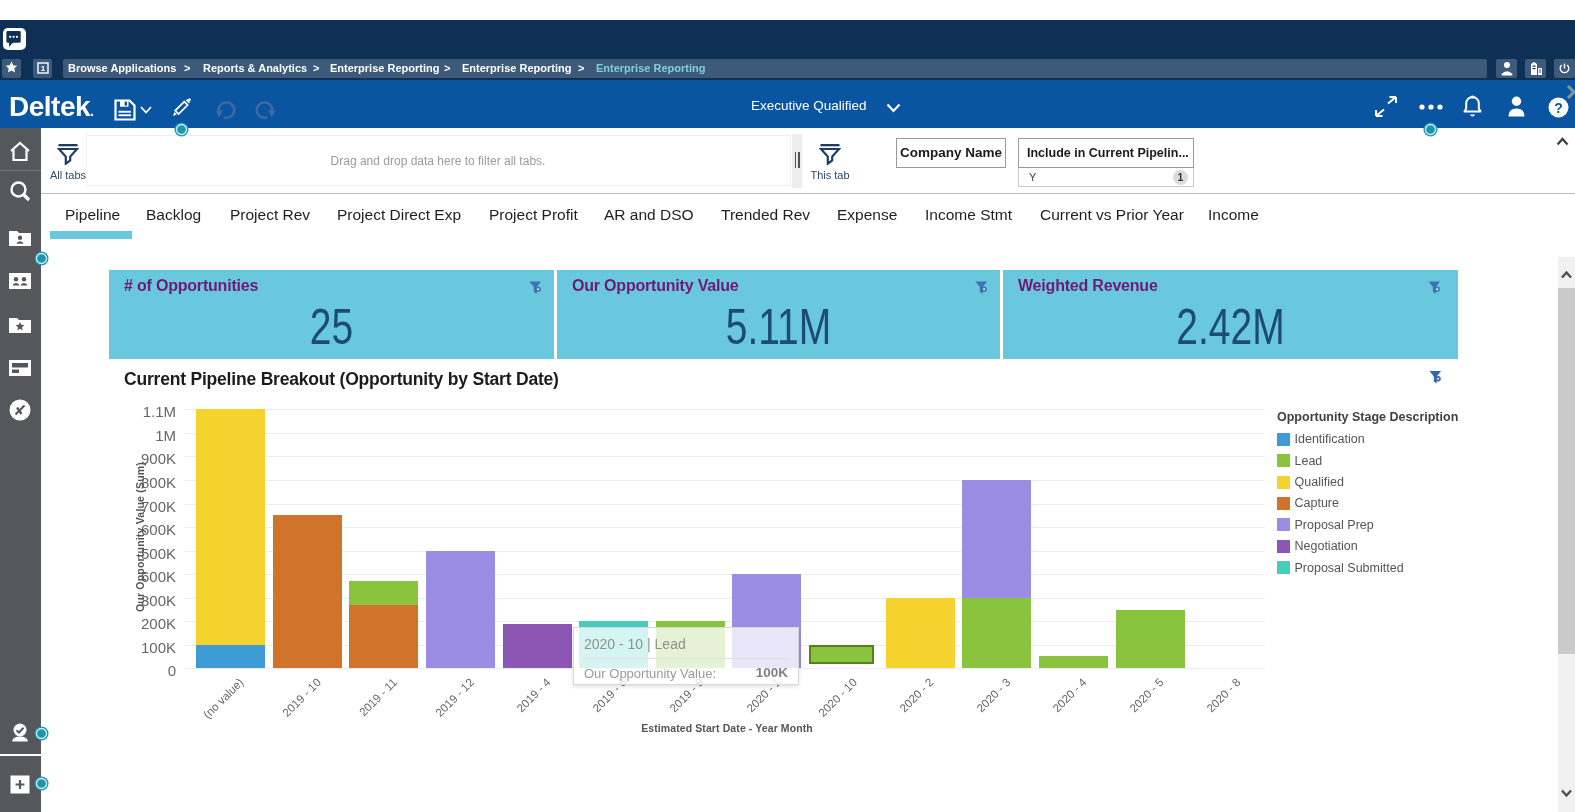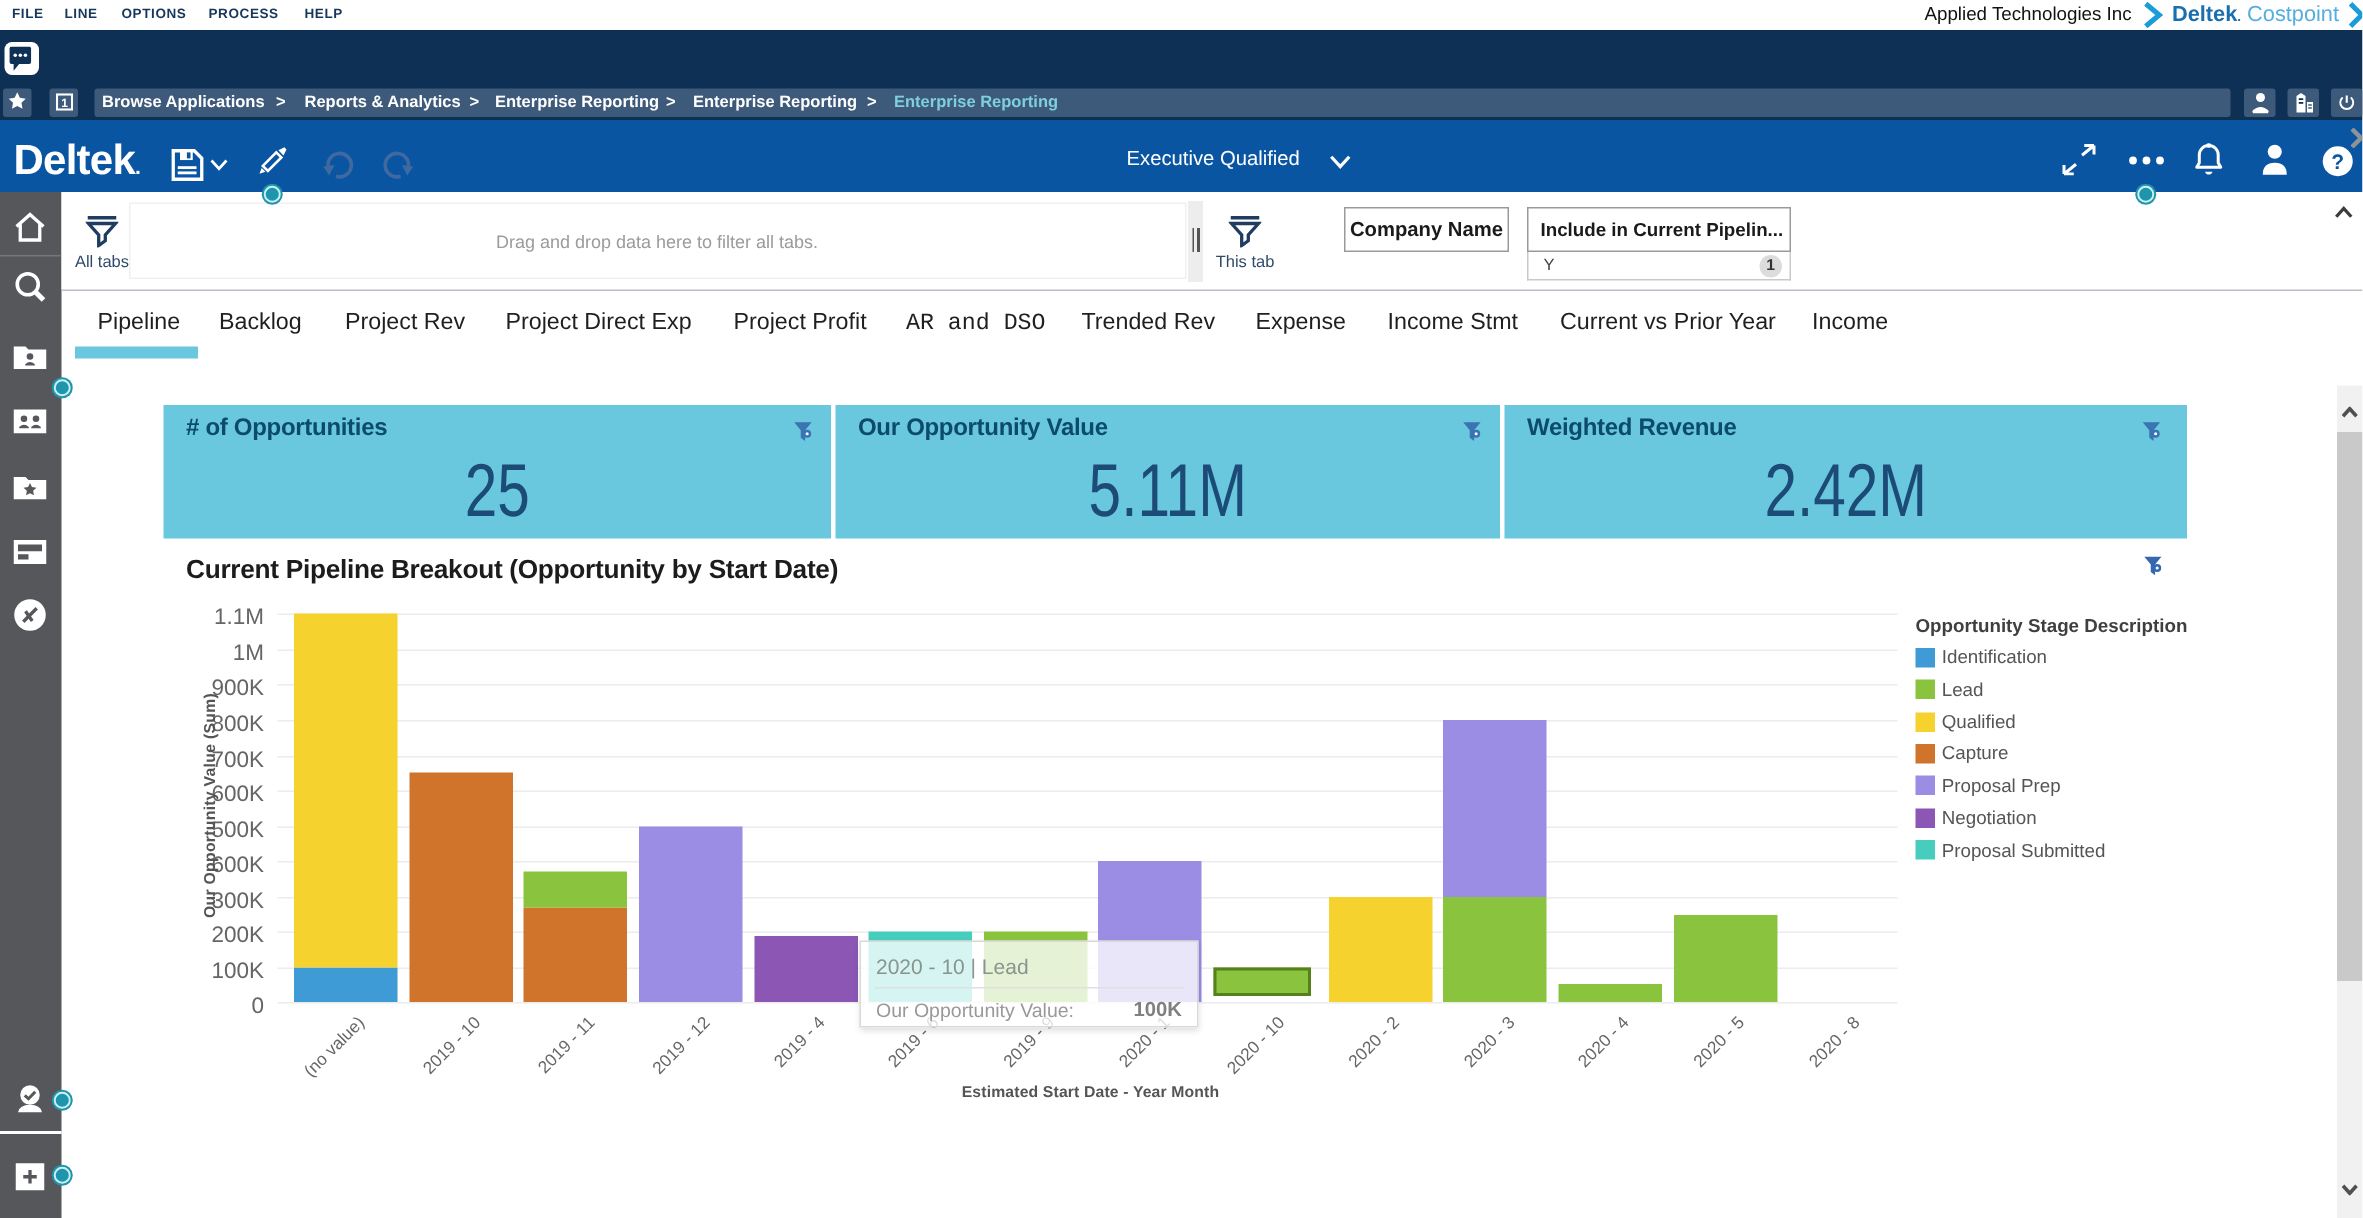--- a/index.html
+++ b/index.html
@@ -3,49 +3,34 @@
 <style>
 *{margin:0;padding:0;box-sizing:border-box;}
 html,body{width:1575px;height:812px;overflow:hidden;font-family:"Liberation Sans",sans-serif;background:#fff;}
 .page{position:absolute;left:0;top:0;width:1575px;height:812px;overflow:hidden;}
 .abs{position:absolute;}
 .menuitem{position:absolute;top:4px;font-size:9px;font-weight:bold;color:#16365c;letter-spacing:.4px;}
 .crumb{position:absolute;top:5.5px;font-size:11px;font-weight:bold;color:#fff;white-space:nowrap;}
 .chip{position:absolute;top:2.5px;height:19px;background:#3d5a7a;border-radius:2px;}
 .tab{position:absolute;top:206px;font-size:15.5px;color:#1f1f1f;white-space:nowrap;}
 .card{position:absolute;top:270px;height:89px;background:#69c8dd;}
-.cardtitle{position:absolute;left:15px;top:7px;font-size:16px;font-weight:bold;color:#0c4a6e;letter-spacing:-0.2px;}
+.cardtitle{position:absolute;left:15px;top:7px;font-size:16px;font-weight:bold;color:#701a75;letter-spacing:-0.2px;}
 .cardval{position:absolute;left:0;right:0;top:28px;text-align:center;font-size:50px;color:#1d4b77;transform:scaleX(0.78);}
 .grid{position:absolute;left:185px;width:1080px;height:1px;background:#ececec;}
 .ylab{position:absolute;left:96px;width:80px;text-align:right;font-size:15px;color:#666;}
 .xl{position:absolute;top:676px;white-space:nowrap;transform:rotate(-45deg);transform-origin:100% 0;font-size:11.5px;color:#666;}
 .bar{position:absolute;}
 .leg{position:absolute;left:1277px;height:14px;}
 .sq{display:inline-block;width:13px;height:13px;vertical-align:middle;}
 .lt{display:inline-block;margin-left:4.5px;font-size:12.5px;color:#555;vertical-align:middle;}
 .sbicon{position:absolute;}
 </style></head>
 <body>
 <div class="page">
 
-<div class="abs" style="left:0;top:0;width:1575px;height:20px;background:#fff;">
-  <div class="menuitem" style="left:8px;">FILE</div>
-  <div class="menuitem" style="left:43px;">LINE</div>
-  <div class="menuitem" style="left:81px;">OPTIONS</div>
-  <div class="menuitem" style="left:139px;">PROCESS</div>
-  <div class="menuitem" style="left:203px;">HELP</div>
-  <div class="abs" style="left:1283px;top:2px;font-size:12.5px;color:#111;">Applied Technologies Inc</div>
-  <svg class="abs" style="left:1428px;top:1px" width="15" height="18" viewBox="0 0 15 18">
-        <path d="M2.5 1.5 L11.5 9 L2.5 16.5" stroke="#1a9cd8" stroke-width="3.4" fill="none"></path>
-      </svg>
-  <div class="abs" style="left:1448px;top:2px;font-size:14.5px;font-weight:bold;color:#1b6fae;">Deltek<span style="font-size:9px">.</span><span style="font-weight:normal;color:#56aede"> Costpoint</span></div>
-  <svg class="abs" style="left:1566px;top:1px" width="9" height="18" viewBox="0 0 9 18">
-        <path d="M1 1.5 L8.5 9 L1 16.5" stroke="#1a9cd8" stroke-width="3.4" fill="none"></path>
-      </svg>
-</div>
 
 <div class="abs" style="left:0;top:20px;width:1575px;height:36px;background:#0d3054;">
   <div class="abs" style="left:2.5px;top:8px;width:23.5px;height:22px;background:#fff;border-radius:5px;"></div>
   <svg class="abs" style="left:5.5px;top:11px" width="16" height="17" viewBox="0 0 17 19">
     <rect x="0" y="0" width="16" height="13" rx="1.5" fill="#0d3054"></rect>
     <path d="M3 12 L3 18 L8 12 Z" fill="#0d3054"></path>
     <circle cx="4.2" cy="6.5" r="1.3" fill="#fff"></circle>
         <circle cx="8" cy="6.5" r="1.3" fill="#fff"></circle>
         <circle cx="11.8" cy="6.5" r="1.3" fill="#fff"></circle>
   </svg>
@@ -220,21 +205,21 @@
         <path d="M1.5 7.5 L6.5 2 L11.5 7.5" stroke="#3c3c3c" stroke-width="2.2" fill="none"></path>
       </svg>
 </div>
 <div class="abs" style="left:41px;top:192.5px;width:1534px;height:1px;background:#b9bfc6;"></div>
 
 <div class="tab" style="left:65px;">Pipeline</div>
 <div class="tab" style="left:146px;">Backlog</div>
 <div class="tab" style="left:230px;">Project Rev</div>
 <div class="tab" style="left:337px;">Project Direct Exp</div>
 <div class="tab" style="left:489px;">Project Profit</div>
-<div class="tab" style="left:604px;font-family:Liberation Mono, monospace;">AR and DSO</div>
+<div class="tab" style="left:604px;">AR and DSO</div>
 <div class="tab" style="left:721px;">Trended Rev</div>
 <div class="tab" style="left:837px;">Expense</div>
 <div class="tab" style="left:925px;">Income Stmt</div>
 <div class="tab" style="left:1040px;">Current vs Prior Year</div>
 <div class="tab" style="left:1208px;">Income</div>
 <div class="abs" style="left:50px;top:231px;width:82px;height:8px;background:#69c8dd;"></div>
 
 <div class="card" style="left:109px;width:445px;">
   <div class="cardtitle"># of Opportunities</div>
   <div class="cardval">25</div>

